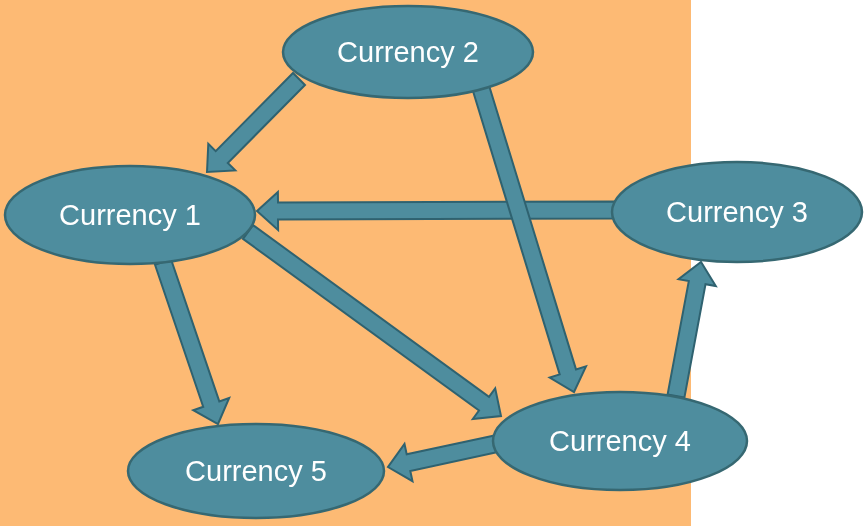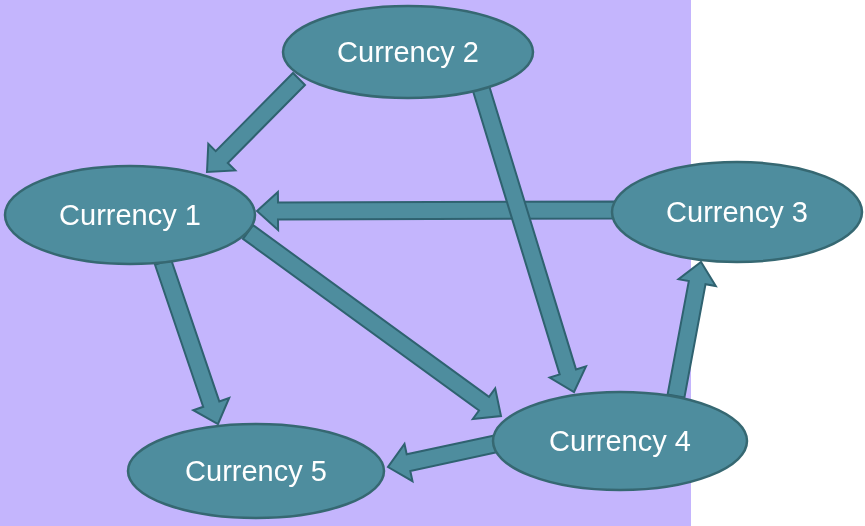--- a/index.html
+++ b/index.html
@@ -8,21 +8,21 @@
     width: 865px;
     height: 526px;
     background: #FFFFFF;
     overflow: hidden;
     font-family: "Liberation Sans", sans-serif;
   }
   .diagram-page {
     position: relative;
     width: 691px;
     height: 526px;
-    background: #c4b5fd;
+    background: #fdba74;
   }
   svg {
     display: block;
     width: 865px;
     height: 526px;
   }
   .node-ellipse {
     stroke-width: 2.5;
   }
   .edge-arrow {

